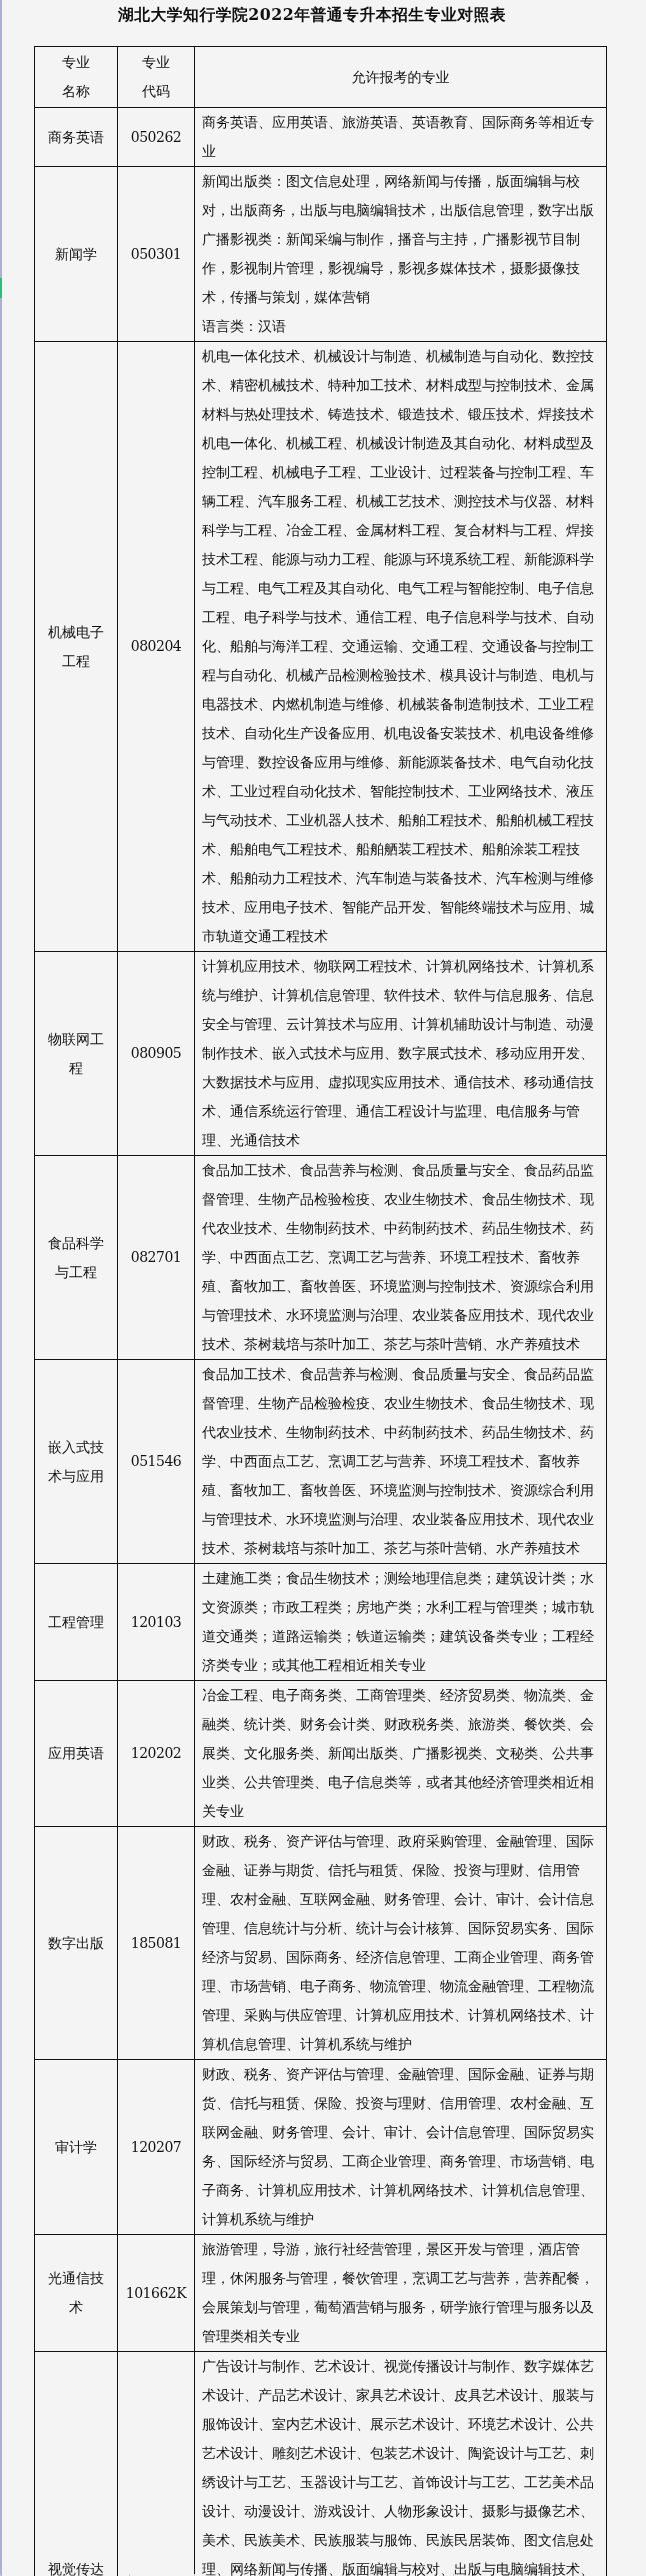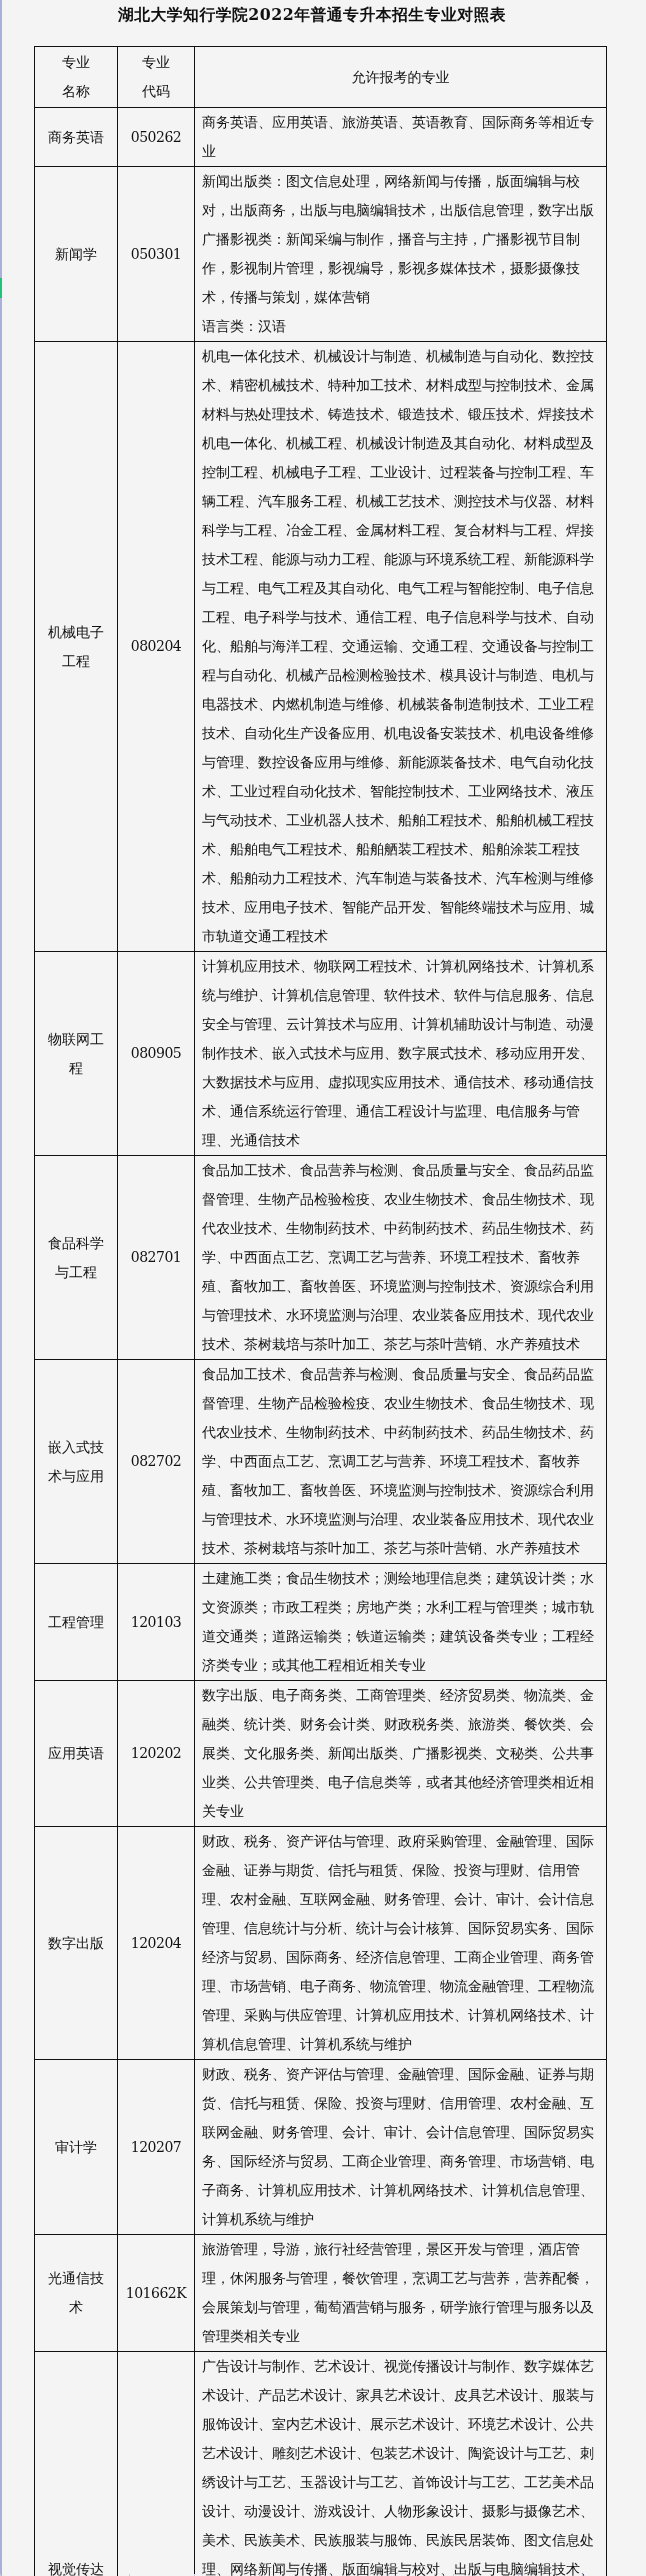--- a/index.html
+++ b/index.html
@@ -93,42 +93,42 @@
     </tr>
     <tr>
       <td class="name">食品科学与工程</td>
       <td class="code">082701</td>
       <td class="majors">
           <span class="line">食品加工技术、食品营养与检测、食品质量与安全、食品药品监督管理、生物产品检验检疫、农业生物技术、食品生物技术、现代农业技术、生物制药技术、中药制药技术、药品生物技术、药学、中西面点工艺、烹调工艺与营养、环境工程技术、畜牧养殖、畜牧加工、畜牧兽医、环境监测与控制技术、资源综合利用与管理技术、水环境监测与治理、农业装备应用技术、现代农业技术、茶树栽培与茶叶加工、茶艺与茶叶营销、水产养殖技术</span>
         </td>
     </tr>
     <tr>
       <td class="name">嵌入式技术与应用</td>
-      <td class="code">082702</td>
+      <td class="code">051546</td>
       <td class="majors">
           <span class="line">食品加工技术、食品营养与检测、食品质量与安全、食品药品监督管理、生物产品检验检疫、农业生物技术、食品生物技术、现代农业技术、生物制药技术、中药制药技术、药品生物技术、药学、中西面点工艺、烹调工艺与营养、环境工程技术、畜牧养殖、畜牧加工、畜牧兽医、环境监测与控制技术、资源综合利用与管理技术、水环境监测与治理、农业装备应用技术、现代农业技术、茶树栽培与茶叶加工、茶艺与茶叶营销、水产养殖技术</span>
         </td>
     </tr>
     <tr>
       <td class="name">工程管理</td>
       <td class="code">120103</td>
       <td class="majors">
           <span class="line">土建施工类；食品生物技术；测绘地理信息类；建筑设计类；水文资源类；市政工程类；房地产类；水利工程与管理类；城市轨道交通类；道路运输类；铁道运输类；建筑设备类专业；工程经济类专业；或其他工程相近相关专业</span>
         </td>
     </tr>
     <tr>
       <td class="name">应用英语</td>
       <td class="code">120202</td>
       <td class="majors">
-          <span class="line">数字出版、电子商务类、工商管理类、经济贸易类、物流类、金融类、统计类、财务会计类、财政税务类、旅游类、餐饮类、会展类、文化服务类、新闻出版类、广播影视类、文秘类、公共事业类、公共管理类、电子信息类等，或者其他经济管理类相近相关专业</span>
+          <span class="line">冶金工程、电子商务类、工商管理类、经济贸易类、物流类、金融类、统计类、财务会计类、财政税务类、旅游类、餐饮类、会展类、文化服务类、新闻出版类、广播影视类、文秘类、公共事业类、公共管理类、电子信息类等，或者其他经济管理类相近相关专业</span>
         </td>
     </tr>
     <tr>
       <td class="name">数字出版</td>
-      <td class="code">120204</td>
+      <td class="code">185081</td>
       <td class="majors">
           <span class="line">财政、税务、资产评估与管理、政府采购管理、金融管理、国际金融、证券与期货、信托与租赁、保险、投资与理财、信用管理、农村金融、互联网金融、财务管理、会计、审计、会计信息管理、信息统计与分析、统计与会计核算、国际贸易实务、国际经济与贸易、国际商务、经济信息管理、工商企业管理、商务管理、市场营销、电子商务、物流管理、物流金融管理、工程物流管理、采购与供应管理、计算机应用技术、计算机网络技术、计算机信息管理、计算机系统与维护</span>
         </td>
     </tr>
     <tr>
       <td class="name">审计学</td>
       <td class="code">120207</td>
       <td class="majors">
           <span class="line">财政、税务、资产评估与管理、金融管理、国际金融、证券与期货、信托与租赁、保险、投资与理财、信用管理、农村金融、互联网金融、财务管理、会计、审计、会计信息管理、国际贸易实务、国际经济与贸易、工商企业管理、商务管理、市场营销、电子商务、计算机应用技术、计算机网络技术、计算机信息管理、计算机系统与维护</span>
         </td>

